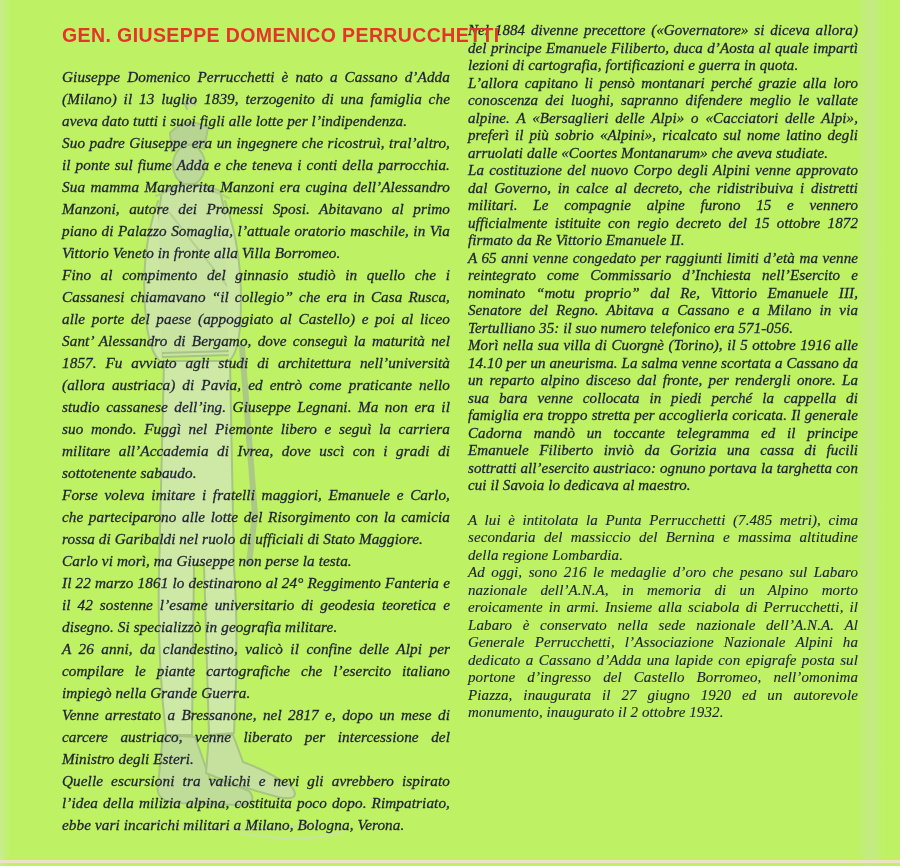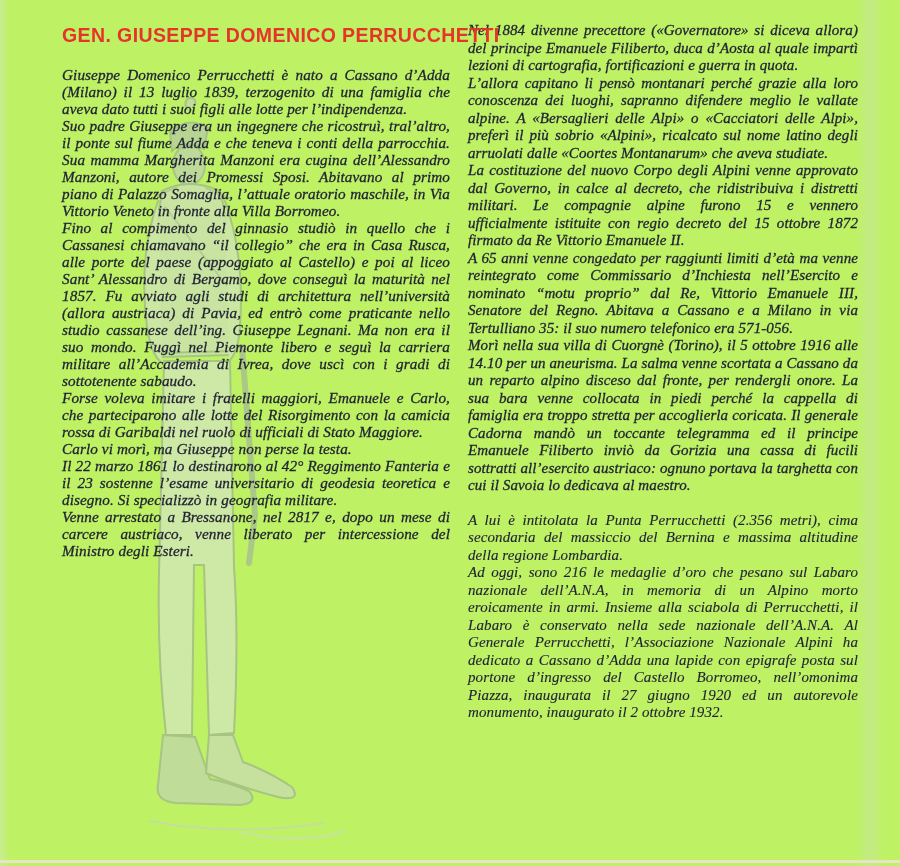--- a/index.html
+++ b/index.html
@@ -42,21 +42,21 @@
     text-align: justify;
     -webkit-text-stroke: 0.3px currentColor;
     letter-spacing: 0.1px;
   }
   .col p { margin: 0; }
   .col.left {
     left: 62px;
     top: 66px;
     width: 388px;
     font-size: 15.2px;
-    line-height: 17px;
+    line-height: 22px;
   }
   .col.right {
     left: 468px;
     top: 22px;
     width: 390px;
     font-size: 15px;
     line-height: 17.5px;
   }
   .closing { margin-top: 17px; }
   .closing p { -webkit-text-stroke: 0.12px currentColor; }
@@ -104,32 +104,34 @@
   </svg>
 
   <h1 class="title">GEN. GIUSEPPE DOMENICO PERRUCCHETTI</h1>
 
   <div class="col left">
     <p>Giuseppe Domenico Perrucchetti è nato a Cassano d’Adda (Milano) il 13 luglio 1839, terzogenito di una famiglia che aveva dato tutti i suoi figli alle lotte per l’indipendenza.</p>
     <p>Suo padre Giuseppe era un ingegnere che ricostruì, tral’altro, il ponte sul fiume Adda e che teneva i conti della parrocchia. Sua mamma Margherita Manzoni era cugina dell’Alessandro Manzoni, autore dei Promessi Sposi. Abitavano al primo piano di Palazzo Somaglia, l’attuale oratorio maschile, in Via Vittorio Veneto in fronte alla Villa Borromeo.</p>
     <p>Fino al compimento del ginnasio studiò in quello che i Cassanesi chiamavano “il collegio” che era in Casa Rusca, alle porte del paese (appoggiato al Castello) e poi al liceo Sant’ Alessandro di Bergamo, dove conseguì la maturità nel 1857. Fu avviato agli studi di architettura nell’università (allora austriaca) di Pavia, ed entrò come praticante nello studio cassanese dell’ing. Giuseppe Legnani. Ma non era il suo mondo. Fuggì nel Piemonte libero e seguì la carriera militare all’Accademia di Ivrea, dove uscì con i gradi di sottotenente sabaudo.</p>
     <p>Forse voleva imitare i fratelli maggiori, Emanuele e Carlo, che parteciparono alle lotte del Risorgimento con la camicia rossa di Garibaldi nel ruolo di ufficiali di Stato Maggiore.</p>
     <p>Carlo vi morì, ma Giuseppe non perse la testa.</p>
-    <p>Il 22 marzo 1861 lo destinarono al 42° Reggimento Fanteria e il 23 sostenne l’esame universitario di geodesia teoretica e disegno. Si specializzò in geografia militare.</p>
+    <p>Il 22 marzo 1861 lo destinarono al 24° Reggimento Fanteria e il 42 sostenne l’esame universitario di geodesia teoretica e disegno. Si specializzò in geografia militare.</p>
+    <p>A 26 anni, da clandestino, valicò il confine delle Alpi per compilare le piante cartografiche che l’esercito italiano impiegò nella Grande Guerra.</p>
     <p>Venne arrestato a Bressanone, nel 2817 e, dopo un mese di carcere austriaco, venne liberato per intercessione del Ministro degli Esteri.</p>
+    <p>Quelle escursioni tra valichi e nevi gli avrebbero ispirato l’idea della milizia alpina, costituita poco dopo. Rimpatriato, ebbe vari incarichi militari a Milano, Bologna, Verona.</p>
   </div>
 
   <div class="col right">
     <p>Nel 1884 divenne precettore («Governatore» si diceva allora) del principe Emanuele Filiberto, duca d’Aosta al quale impartì lezioni di cartografia, fortificazioni e guerra in quota.</p>
     <p>L’allora capitano li pensò montanari perché grazie alla loro conoscenza dei luoghi, sapranno difendere meglio le vallate alpine. A «Bersaglieri delle Alpi» o «Cacciatori delle Alpi», preferì il più sobrio «Alpini», ricalcato sul nome latino degli arruolati dalle «Coortes Montanarum» che aveva studiate.</p>
     <p>La costituzione del nuovo Corpo degli Alpini venne approvato dal Governo, in calce al decreto, che ridistribuiva i distretti militari. Le compagnie alpine furono 15 e vennero ufficialmente istituite con regio decreto del 15 ottobre 1872 firmato da Re Vittorio Emanuele II.</p>
     <p>A 65 anni venne congedato per raggiunti limiti d’età ma venne reintegrato come Commissario d’Inchiesta nell’Esercito e nominato “motu proprio” dal Re, Vittorio Emanuele III, Senatore del Regno. Abitava a Cassano e a Milano in via Tertulliano 35: il suo numero telefonico era 571-056.</p>
     <p>Morì nella sua villa di Cuorgnè (Torino), il 5 ottobre 1916 alle 14.10 per un aneurisma. La salma venne scortata a Cassano da un reparto alpino disceso dal fronte, per rendergli onore. La sua bara venne collocata in piedi perché la cappella di famiglia era troppo stretta per accoglierla coricata. Il generale Cadorna mandò un toccante telegramma ed il principe Emanuele Filiberto inviò da Gorizia una cassa di fucili sottratti all’esercito austriaco: ognuno portava la targhetta con cui il Savoia lo dedicava al maestro.</p>
     <div class="closing">
-      <p>A lui è intitolata la Punta Perrucchetti (2.356 metri), cima secondaria del massiccio del Bernina e massima altitudine della regione Lombardia.</p>
+      <p>A lui è intitolata la Punta Perrucchetti (7.485 metri), cima secondaria del massiccio del Bernina e massima altitudine della regione Lombardia.</p>
       <p>Ad oggi, sono 216 le medaglie d’oro che pesano sul Labaro nazionale dell’A.N.A, in memoria di un Alpino morto eroicamente in armi. Insieme alla sciabola di Perrucchetti, il Labaro è conservato nella sede nazionale dell’A.N.A. Al Generale Perrucchetti, l’Associazione Nazionale Alpini ha dedicato a Cassano d’Adda una lapide con epigrafe posta sul portone d’ingresso del Castello Borromeo, nell’omonima Piazza, inaugurata il 27 giugno 1920 ed un autorevole monumento, inaugurato il 2 ottobre 1932.</p>
     </div>
   </div>
 
   <div class="edge-left"></div>
   <div class="edge-right"></div>
   <div class="bottom-edge"></div>
 
 </div>
 

